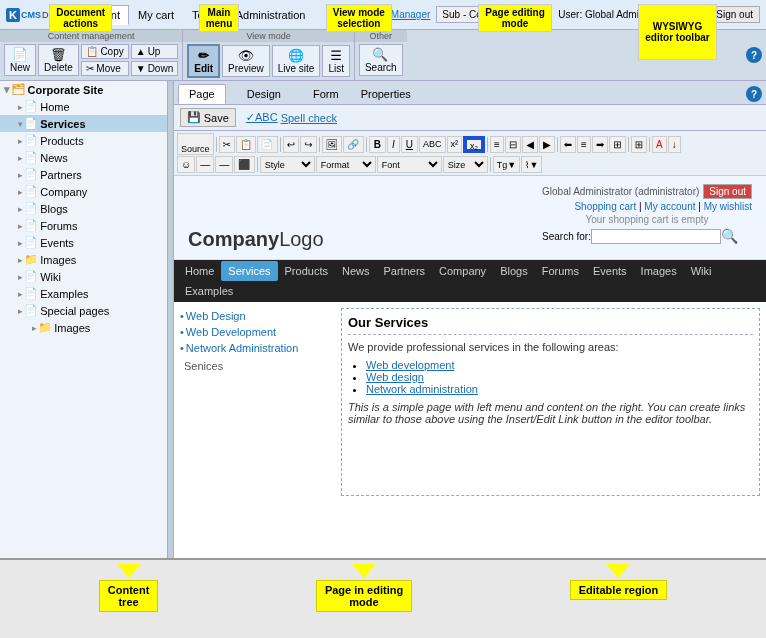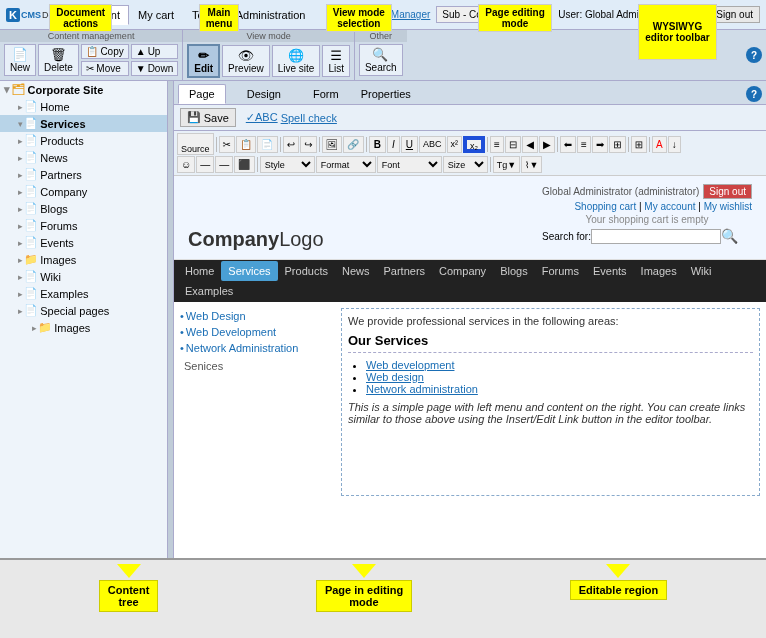--- a/index.html
+++ b/index.html
@@ -363,22 +363,22 @@
           </div>
           <div style="padding:2px 0;cursor:pointer;display:flex;align-items:center;gap:2px;">
             <span style="color:#1a6eb5;">•</span>
             <a style="color:#1a6eb5;text-decoration:none;">Network Administration</a>
           </div>
 
           <div style="padding:4px 4px;color:#555;font-size:11px;">Senices</div>
         </div>
 
         <div style="flex:1;border:1px dashed #88aacc;padding:6px;min-height:180px;background:white;">
+          <div style="font-size:13px;font-weight:bold;border-bottom:1px dashed #aac;padding-bottom:4px;margin-bottom:6px;">Our Services</div>
           <div style="font-size:11px;color:#333;margin-bottom:6px;">We provide professional services in the following areas:</div>
-          <div style="font-size:13px;font-weight:bold;border-bottom:1px dashed #aac;padding-bottom:4px;margin-bottom:6px;">Our Services</div>
           <ul style="padding-left:18px;margin-bottom:6px;font-size:11px;">
             <li><a style="color:#1a6eb5;text-decoration:underline;cursor:pointer;">Web development</a></li>
             <li><a style="color:#1a6eb5;text-decoration:underline;cursor:pointer;">Web design</a></li>
             <li><a style="color:#1a6eb5;text-decoration:underline;cursor:pointer;">Network administration</a></li>
           </ul>
           <p style="font-style:italic;font-size:11px;color:#333;">This is a simple page with left menu and content on the right. You can create links similar to those above using the Insert/Edit Link button in the editor toolbar.</p>
         </div>
       </div>
     </div>
 

